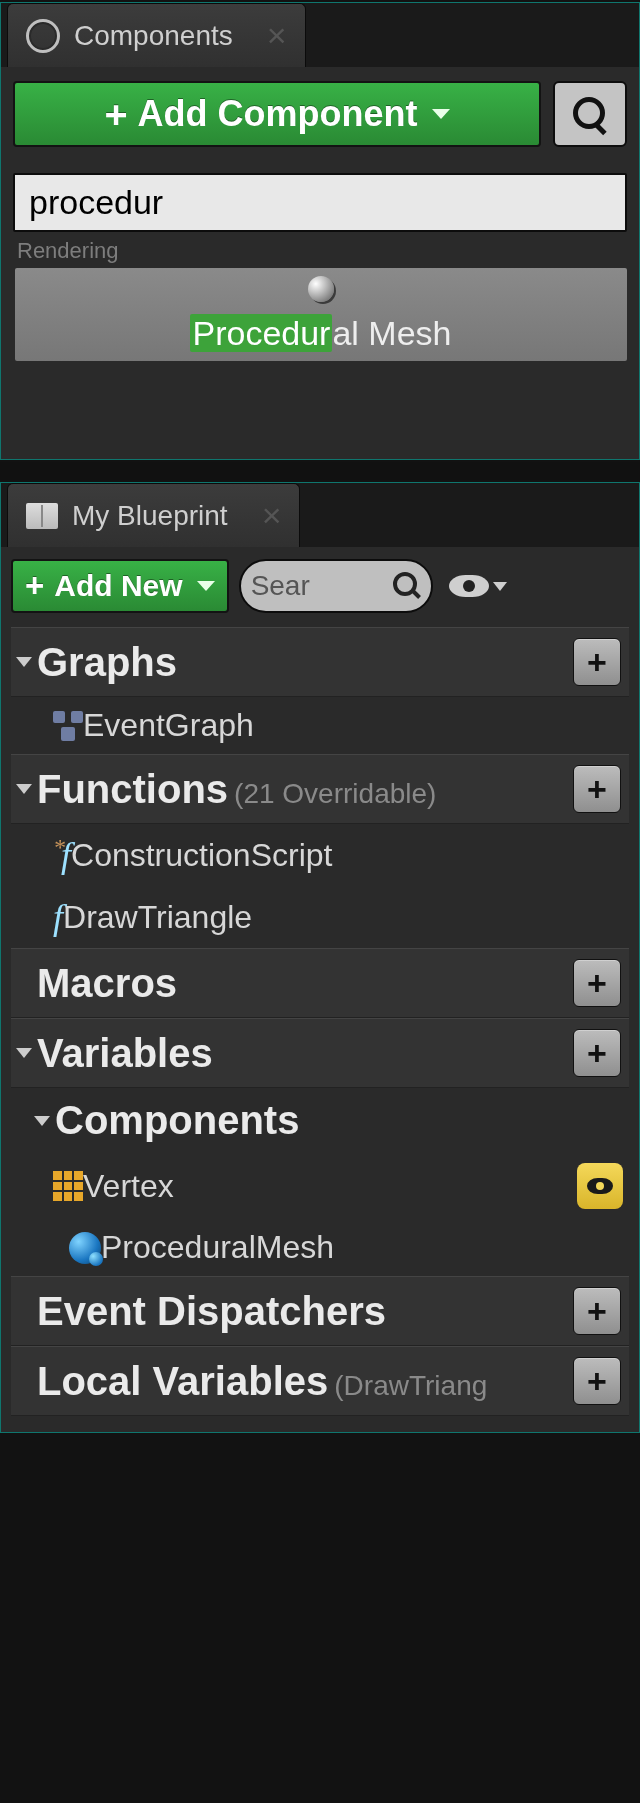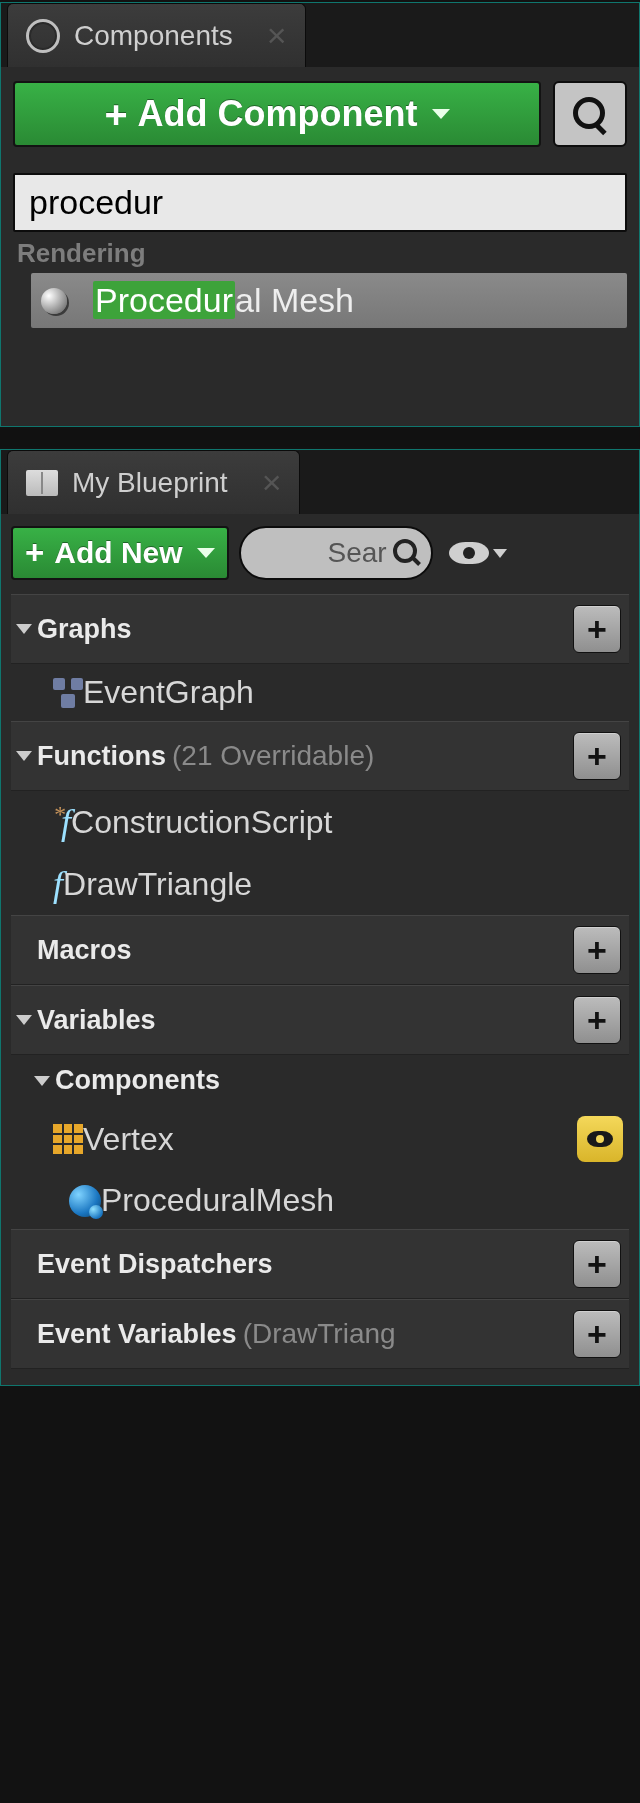--- a/index.html
+++ b/index.html
@@ -113,35 +113,35 @@
     border: 2px solid #0c0c0c;
     font-size: 34px;
     font-family: inherit;
     color: #000;
     padding: 8px 14px;
     box-sizing: border-box;
     border-radius: 2px;
   }
   .dd-cat {
     color: #7d7d7d;
-    font-size: 26px;
+    font-size: 22px;
     padding: 6px 4px 4px 4px;
-    font-weight: bold;
   }
   .dd-item {
     background: linear-gradient(#8a8a8a, #777);
     border-radius: 2px;
     padding: 8px 10px;
     display: flex;
     align-items: center;
-    gap: 26px;
+    gap: 12px;
     font-size: 34px;
     color: #eee;
     font-weight: 500;
-    margin-left: 18px;
+    margin-left: 2px;
+    flex-direction: column;
   }
   .dd-item .ball {
     width: 26px; height: 26px; border-radius:50%;
     background: radial-gradient(circle at 30% 30%, #fff, #aaa 50%, #555 100%);
     box-shadow: 2px 2px 0 #3b3b3b;
   }
   .hl-match {
     background: #3da33a;
     color: #fff;
     padding: 0 2px;
@@ -158,21 +158,20 @@
   .search-pill {
     flex: 0 0 170px;
     background: #bfbfbf;
     border: 2px solid #0c0c0c;
     border-radius: 30px;
     display: flex;
     align-items: center;
     padding: 4px 10px;
     gap: 6px;
     overflow:hidden;
-    text-align:right;
   }
   .search-pill .ph { color:#555; font-size:28px; flex:1; overflow:hidden; }
   .search-pill .mag-dark { width:28px;height:28px;position:relative;}
   .search-pill .mag-dark::before{content:"";position:absolute;top:0;left:0;width:16px;height:16px;border:4px solid #222;border-radius:50%;}
   .search-pill .mag-dark::after{content:"";position:absolute;width:10px;height:4px;background:#222;transform:rotate(45deg);left:18px;top:20px;}
   .eye-box {
     flex: 0 0 70px;
     display:flex;align-items:center;justify-content:center;gap:4px;
   }
   .eye {
@@ -187,21 +186,21 @@
   .tree { padding: 4px 10px 16px 10px; }
   .cat-header {
     display:flex;align-items:center;
     background:#333;
     border-top:1px solid #444;border-bottom:1px solid #222;
     padding: 10px 8px;
     gap:8px;
   }
   .cat-header.noexp .tri { visibility:hidden; }
   .tri { width:0;height:0;border-left:10px solid #ccc;border-top:8px solid transparent;border-bottom:8px solid transparent; transform:rotate(90deg);}
-  .cat-label { font-weight:bold; font-size:27px; color:#eaeaea;}
+  .cat-label { font-weight:bold; font-size:40px; color:#eaeaea;}
   .cat-sub { color:#8a8a8a; font-weight:normal;font-size:28px; margin-left:6px; white-space:nowrap; overflow:hidden;}
   .cat-header .flx { flex:1; overflow:hidden; display:flex; align-items:baseline;}
   .add-btn {
     width:46px;height:46px;border-radius:6px;
     background:linear-gradient(#bcbcbc,#8f8f8f);
     border:1px solid #111;
     color:#111;font-weight:bold;font-size:34px;
     display:flex;align-items:center;justify-content:center;
     box-shadow: inset 0 1px 0 rgba(255,255,255,.3);
   }
@@ -396,20 +395,20 @@
       <span class="tri"></span>
       <div class="flx">
           <span class="cat-label">Event Dispatchers</span>
         </div>
       <div class="add-btn">+</div>
     </div>
 
     <div class="cat-header noexp">
       <span class="tri"></span>
       <div class="flx">
-        <span class="cat-label">Event Variables</span>
+        <span class="cat-label">Local Variables</span>
         <span class="cat-sub">(DrawTriang</span>
       </div>
       <div class="add-btn">+</div>
     </div>
 
   </div>
 </div>
 
 </body></html>

